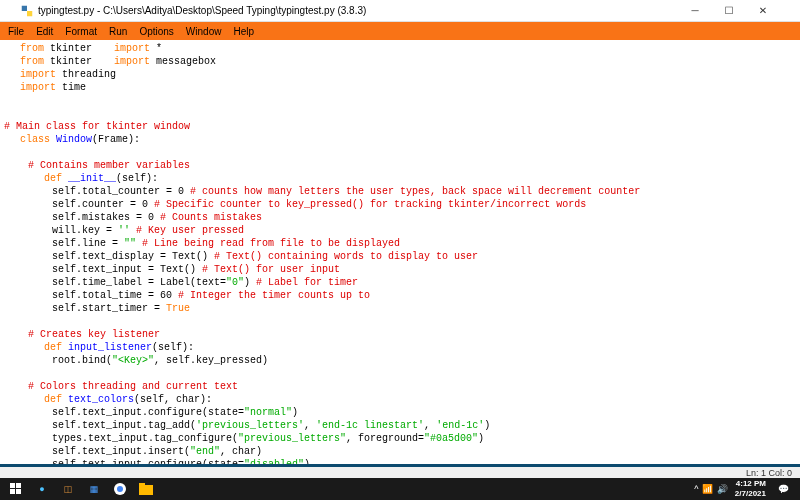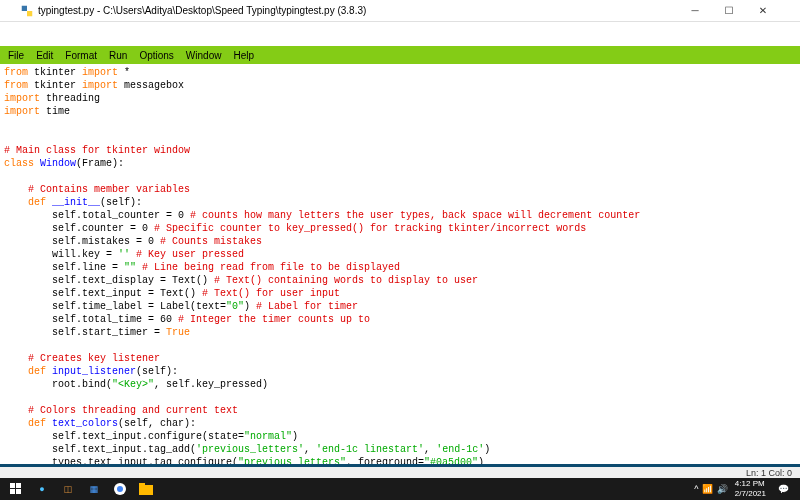--- a/index.html
+++ b/index.html
@@ -4,40 +4,40 @@
   <style>
     * { margin: 0; padding: 0; box-sizing: border-box; }
     body { font-family: "Segoe UI", Tahoma, sans-serif; font-size: 11px; background: #fff; overflow: hidden; width: 800px; height: 500px; position: relative; }
     
     .titlebar { height: 22px; background: #fff; display: flex; align-items: center; padding: 0 20px; border-bottom: 1px solid #e0e0e0; }
     .titlebar-icon { width: 14px; height: 14px; margin-right: 4px; display: inline-flex; }
     .titlebar-text { font-size: 10px; color: #000; flex: 1; }
     .win-controls { display: flex; }
     .win-btn { width: 34px; height: 22px; display: flex; align-items: center; justify-content: center; font-size: 10px; color: #333; cursor: pointer; }
     
-    .menubar { height: 18px; background: #84cc16; display: flex; align-items: center; padding: 0 2px; font-size: 10px; margin-top: 24px; }
+    .menubar { height: 18px; background: #f97316; display: flex; align-items: center; padding: 0 2px; font-size: 10px; }
     .menu-item { padding: 2px 6px; cursor: pointer; }
     
     .editor { font-family: "Courier New", monospace; font-size: 10px; line-height: 13px; padding: 2px 4px; white-space: pre; overflow: hidden; height: 425px; background: #fff; color: #000; position: relative; }
     
-    .kw { color: #ff7700; }
+    .kw { color: #ff7700; margin-left: 16px; }
     .str { color: #00aa00; }
     .num { color: #000; }
     .com { color: #dd0000; }
     .fn { color: #0000ff; }
     .bool { color: #ff7700; }
     
     .statusbar { position: absolute; bottom: 22px; right: 0; height: 14px; background: #f0f0f0; font-size: 9px; padding: 1px 8px; border-top: 3px solid #0c4a6e; width: 100%; text-align: right; color: #333; }
     
     .taskbar { position: absolute; bottom: 0; left: 0; right: 0; height: 22px; background: #1a1a1a; display: flex; align-items: center; color: #fff; font-size: 9px; }
     .taskbar-left { display: flex; align-items: center; gap: 2px; padding-left: 4px; }
     .taskbar-icon { width: 24px; height: 22px; display: flex; align-items: center; justify-content: center; cursor: pointer; }
     .taskbar-right { margin-left: auto; display: flex; align-items: center; padding-right: 4px; gap: 6px; }
     .tray-icons { display: flex; gap: 4px; align-items: center; }
-    .clock { line-height: 10px; font-size: 8px; }
+    .clock { text-align: right; line-height: 10px; font-size: 8px; font-weight: bold; }
   </style>
 </head>
 <body>
 
 <div class="titlebar">
   <span class="titlebar-icon">
     <svg viewBox="0 0 16 16">
         <rect x="2" y="2" width="6" height="6" fill="#3776ab"></rect>
         <rect x="8" y="8" width="6" height="6" fill="#ffd43b"></rect>
       </svg>

